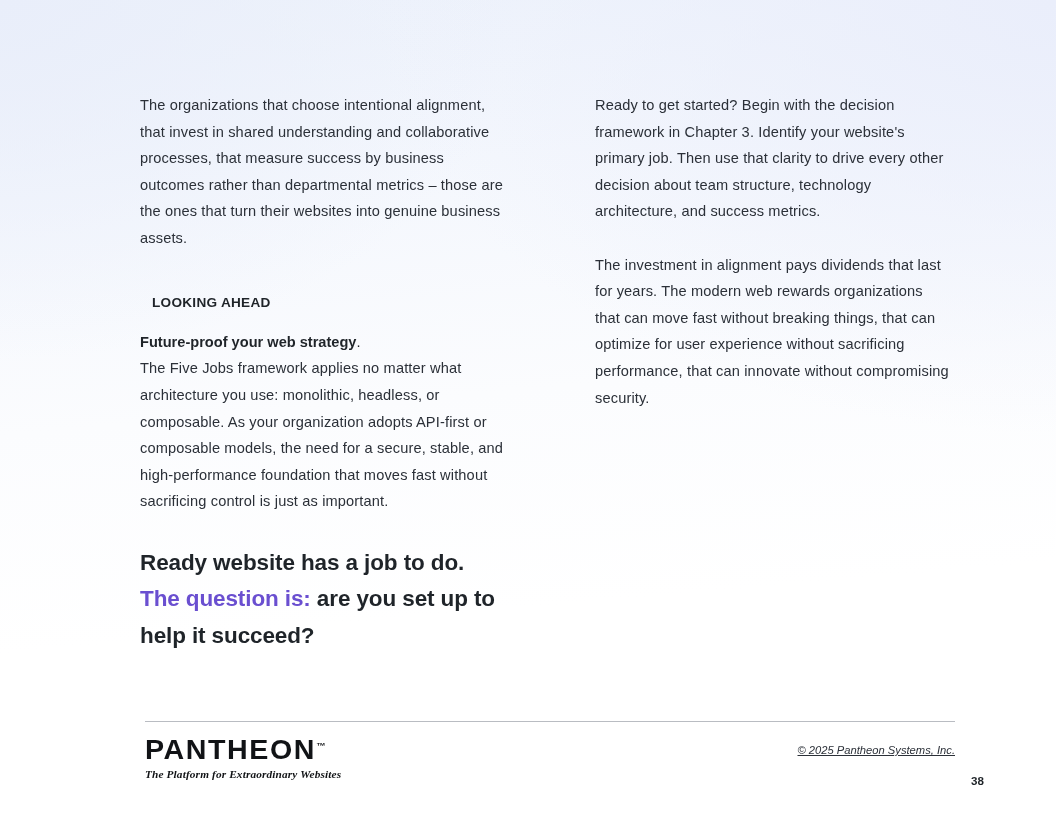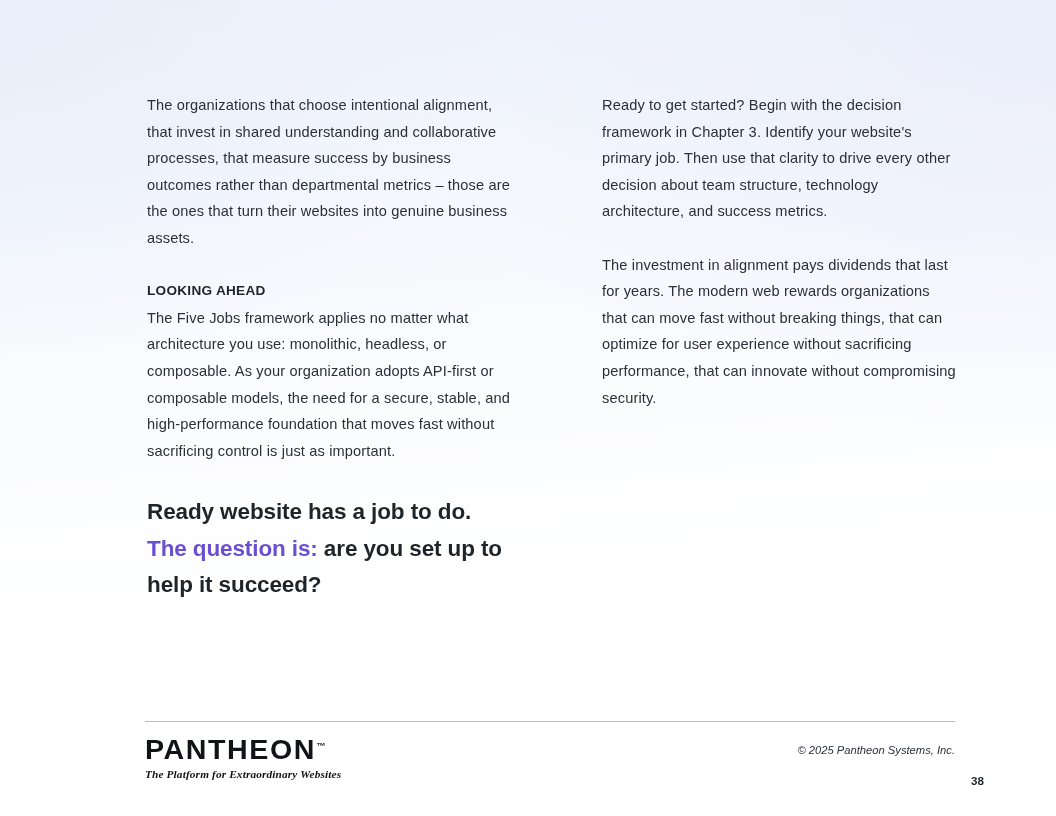--- a/index.html
+++ b/index.html
@@ -20,21 +20,21 @@
     height: 816px;
     box-sizing: border-box;
     background:
       radial-gradient(ellipse 1100px 700px at 100% 0%, #eaeefb 0%, rgba(234,238,251,0) 62%),
       radial-gradient(ellipse 900px 620px at 0% 0%, #e9eefa 0%, rgba(233,238,250,0) 58%),
       linear-gradient(175deg, #edf2fb 0%, #f4f7fd 22%, #fbfcfe 48%, #ffffff 72%, #ffffff 100%);
   }
 
   .columns {
     position: absolute;
-    left: 147px;
+    left: 140px;
     top: 92px;
     width: 810px;
     display: flex;
     gap: 91px;
   }
 
   .col-left  { width: 364px; flex: 0 0 364px; }
   .col-right { width: 355px; flex: 0 0 355px; }
 
   .body-text {
@@ -47,21 +47,21 @@
   .para { margin: 0; }
 
   .tight-block { margin: 0; }
 
   .eyebrow {
     font-size: 13.6px;
     line-height: 26.6px;
     font-weight: 700;
     color: #1f2429;
     letter-spacing: 0.02em;
-    margin: 0;
+    margin: 12px;
   }
 
   .lede {
     font-size: 14.6px;
     line-height: 26.6px;
     color: #1f2429;
     margin: 0;
   }
   .lede b { font-weight: 700; }
 
@@ -132,20 +132,21 @@
   .copyright {
     position: absolute;
     right: 101px;
     top: 743px;
     font-family: "Liberation Sans", sans-serif;
     font-style: italic;
     font-size: 11.2px;
     line-height: 14px;
     color: #2b3038;
     white-space: nowrap;
+    text-decoration: underline;
   }
 
   .page-number {
     position: absolute;
     right: 72px;
     top: 774px;
     font-family: "Liberation Sans", sans-serif;
     font-weight: 700;
     font-size: 11.6px;
     line-height: 14px;
@@ -160,20 +161,21 @@
   <div class="columns">
 
     <div class="col-left">
 
       <p class="body-text para">The organizations that choose intentional alignment, that invest in shared understanding and collaborative processes, that measure success by business outcomes rather than departmental metrics – those are the ones that turn their websites into genuine business assets.</p>
 
       <div class="spacer-line"></div>
 
       <p class="eyebrow tight-block">LOOKING AHEAD</p>
 
+      <p class="lede tight-block"><b>Future-proof your web strategy</b><span>.</span></p>
 
       <p class="body-text tight-block">The Five Jobs framework applies no matter what architecture you use: monolithic, headless, or composable. As your organization adopts API-first or composable models, the need for a secure, stable, and high-performance foundation that moves fast without sacrificing control is just as important.</p>
 
       <div class="headline-gap"></div>
 
       <p class="headline">Ready website has a job to do.</p>
 
       <p class="headline"><span class="accent">The question is:</span><span> are you set up to help it succeed?</span></p>
 
     </div>

